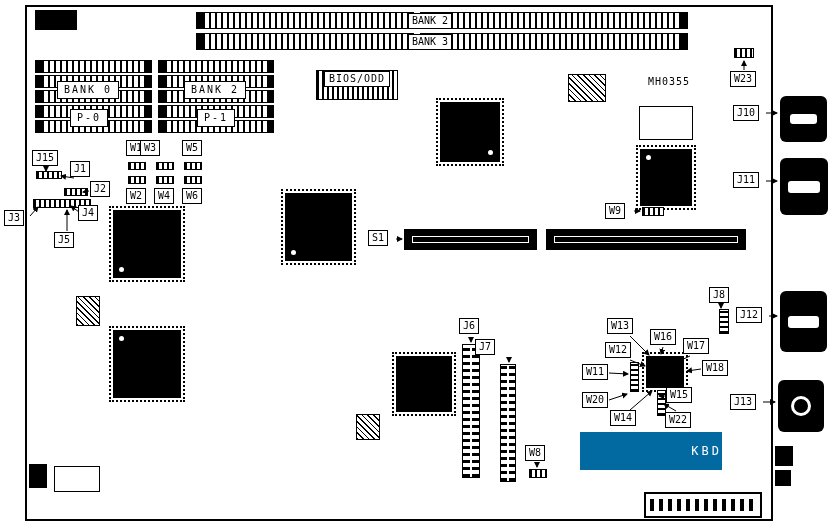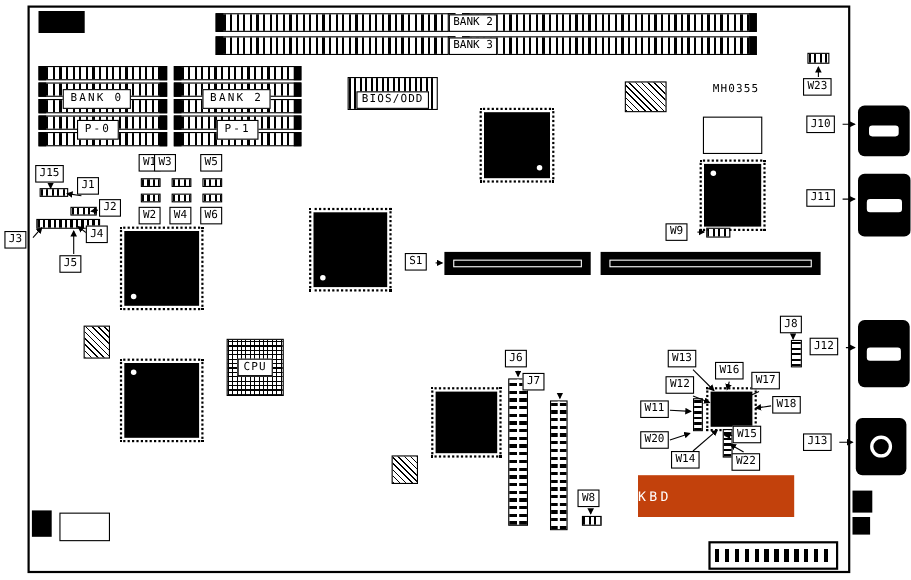--- a/index.html
+++ b/index.html
@@ -22,31 +22,31 @@
   .chip{background:#000;outline:2px dotted #000;outline-offset:2px}
   .pdot{position:absolute;width:5px;height:5px;border-radius:50%;background:#fff}
   .hatch{border:1px solid #000;background:repeating-linear-gradient(45deg,#000 0 1px,#fff 1px 4px)}
   .jmp{border:1px solid #000;background:repeating-linear-gradient(90deg,#000 0 2px,#fff 2px 5px)}
   .jmpv{border:1px solid #000;background:repeating-linear-gradient(0deg,#000 0 2px,#fff 2px 5px)}
   .slot{background:#000}
   .slot::after{content:"";position:absolute;left:8px;right:8px;top:7px;bottom:7px;border:1px solid #fff}
   .hdr{border:1px solid #000;background:repeating-linear-gradient(0deg,#000 0 3px,#fff 3px 7px)}
   .hdr::after{content:"";position:absolute;top:0;bottom:0;left:50%;width:2px;margin-left:-1px;background:#fff}
   .bios{border:1px solid #000;background:repeating-linear-gradient(90deg,#000 0 2px,#fff 2px 5px);
-        display:flex;align-items:flex-end;justify-content:center}
+        display:flex;align-items:flex-start;justify-content:center}
   .lblin{background:#fff;border:1px solid #000;font-size:10px;line-height:12px;padding:1px 4px;letter-spacing:1px;z-index:3}
   .cpusock{display:flex;align-items:center;justify-content:center;border:1px solid #000;
            background:repeating-linear-gradient(0deg,#000 0 1px,rgba(0,0,0,0) 1px 4px),
                       repeating-linear-gradient(90deg,#000 0 1px,#fff 1px 4px)}
   .npusock{display:flex;align-items:center;justify-content:center;border:2px solid #000;background:#fff;
            background-image:radial-gradient(#000 0.8px,rgba(0,0,0,0) 0.9px);background-size:6px 6px}
   .port{background:#000;border-radius:6px}
   .slit{position:absolute;background:#fff;border-radius:3px}
   .ring{position:absolute;border:3px solid #fff;border-radius:50%;background:#000}
-  .kbd{background:#c2410c;color:#fff;display:flex;align-items:center;justify-content:flex-start;
+  .kbd{background:#0369a1;color:#fff;display:flex;align-items:center;justify-content:flex-end;
        font-size:12px;letter-spacing:3px;z-index:2}
   .pinhdr{border:2px solid #000;padding:5px 4px;
           background:repeating-linear-gradient(90deg,#000 0 4px,#fff 4px 9px) content-box;background-color:#fff}
   .arrows{position:absolute;left:0;top:0;z-index:5;pointer-events:none}
 </style>
 </head>
 <body>
 
 <div id="board">
 
@@ -148,23 +148,20 @@
 
   <div class="lbl" style="left:368px;top:230px">S1</div>
   <div class="a slot" style="left:404px;top:229px;width:133px;height:21px"></div>
   <div class="a slot" style="left:546px;top:229px;width:200px;height:21px"></div>
 
   <div class="lbl" style="left:605px;top:203px">W9</div>
   <div class="a jmp" style="left:642px;top:207px;width:22px;height:9px"></div>
 
   <div class="a hatch" style="left:76px;top:296px;width:24px;height:30px"></div>
 
-  <div class="a cpusock" style="left:206px;top:308px;width:52px;height:52px">
-    <span class="lblin">CPU</span>
-  </div>
   <div class="a hatch" style="left:356px;top:414px;width:24px;height:26px"></div>
 
   <div class="lbl" style="left:459px;top:318px">J6</div>
   <div class="a hdr" style="left:462px;top:344px;width:18px;height:134px"></div>
   <div class="lbl" style="left:475px;top:339px">J7</div>
   <div class="a hdr" style="left:500px;top:364px;width:16px;height:118px"></div>
 
   <div class="lbl" style="left:525px;top:445px">W8</div>
   <div class="a jmp" style="left:529px;top:469px;width:18px;height:9px"></div>
 

